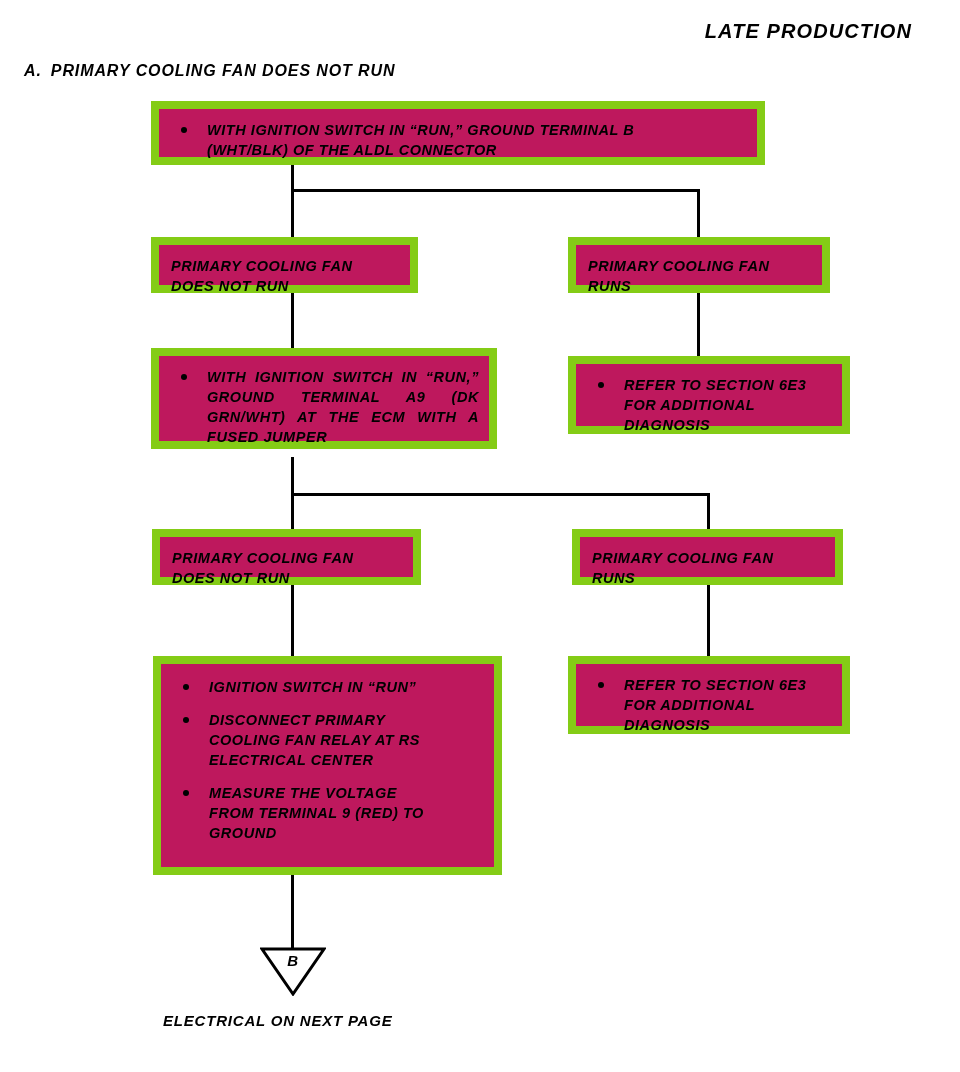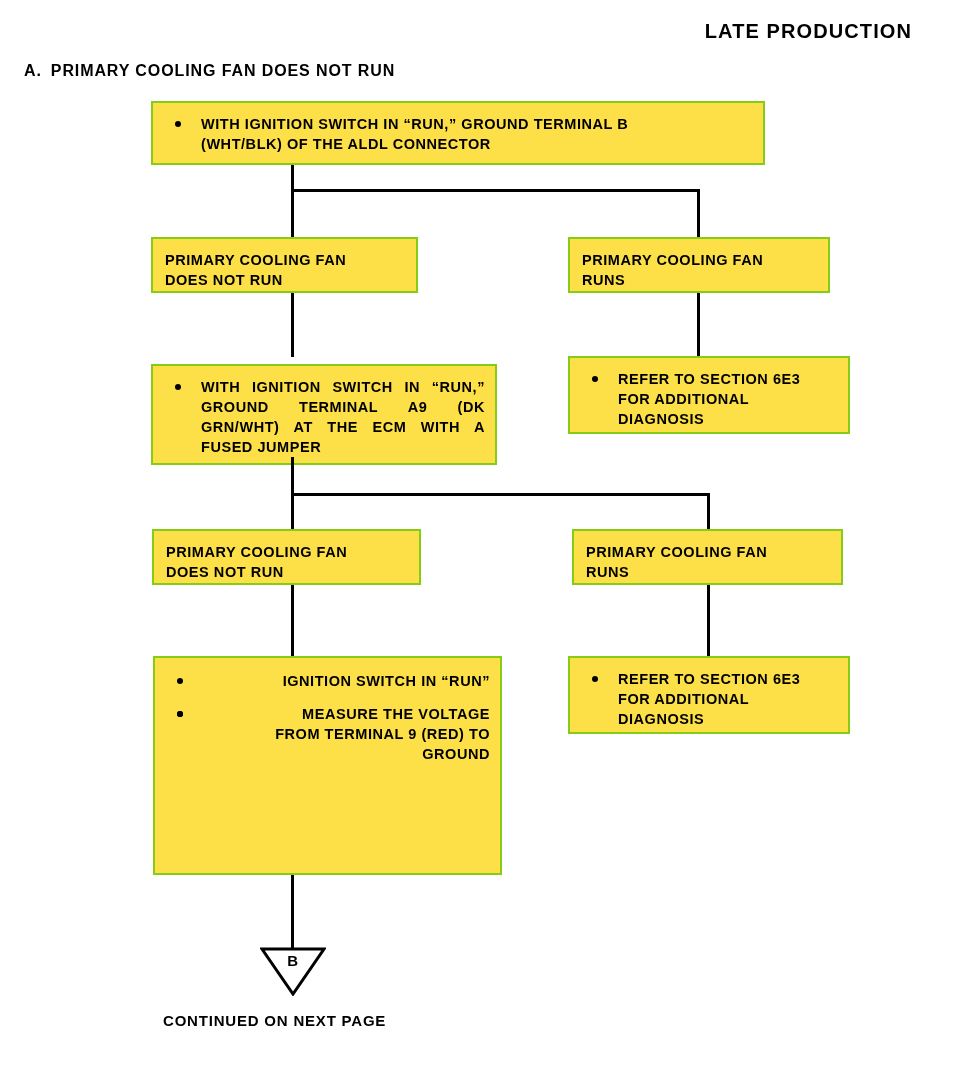--- a/index.html
+++ b/index.html
@@ -13,20 +13,21 @@
     position: relative;
     font-family: "Liberation Sans", sans-serif;
     color: #000000;
     overflow: hidden;
   }
   .page {
     position: absolute;
     left: 0; top: 0;
     width: 960px;
     height: 1072px;
+    font-style: italic;
   }
   .hdr-late {
     position: absolute;
     right: 48px;
     top: 20px;
     font-size: 20px;
     font-weight: bold;
     letter-spacing: 1.1px;
     white-space: nowrap;
   }
@@ -39,22 +40,22 @@
     letter-spacing: 0.9px;
     white-space: nowrap;
   }
   .section-title .ltr {
     margin-right: 9px;
   }
 
   
   .box {
     position: absolute;
-    border: 2px solid #84cc16;
-    background: #fde047;
+    border: 8px solid #84cc16;
+    background: #be185d;
     box-sizing: border-box;
     font-size: 14.5px;
     font-weight: bold;
     letter-spacing: 0.55px;
     line-height: 20px;
   }
   .box .inner {
     padding: 11px 10px 10px 12px;
   }
   .plain-lines {
@@ -154,21 +155,21 @@
   </div>
 
   <div class="box" style="left:568px; top:237px; width:262px; height:56px;">
     <div class="inner plain-lines">PRIMARY COOLING FAN
 RUNS</div>
   </div>
 
   <div class="ln" style="left:291px; top:293px; width:3px; height:64px;"></div>
   <div class="ln" style="left:697px; top:293px; width:3px; height:64px;"></div>
 
-  <div class="box" style="left:151px; top:364px; width:346px; height:101px;">
+  <div class="box" style="left:151px; top:348px; width:346px; height:101px;">
     <div class="inner">
       <ul class="blist tight just">
         <li>
           <span class="bullet"></span>
           <span class="txt">WITH IGNITION SWITCH IN “RUN,” GROUND TERMINAL A9 (DK GRN/WHT) AT THE ECM WITH A FUSED JUMPER</span>
         </li>
       </ul>
     </div>
   </div>
 
@@ -196,29 +197,32 @@
   </div>
 
   <div class="box" style="left:572px; top:529px; width:271px; height:56px;">
     <div class="inner plain-lines">PRIMARY COOLING FAN
 RUNS</div>
   </div>
 
   <div class="ln" style="left:291px; top:585px; width:3px; height:72px;"></div>
   <div class="ln" style="left:707px; top:585px; width:3px; height:72px;"></div>
 
-  <div class="box" style="left:153px; top:656px; width:349px; height:219px;text-align:right;">
+  <div class="box" style="left:153px; top:656px; width:349px; height:219px;">
     <div class="inner" style="padding-top:13px;">
       <ul class="blist">
         <li>
           <span class="bullet"></span>
           <span class="txt">IGNITION SWITCH IN “RUN”</span>
         </li>
         <li>
           <span class="bullet"></span>
+          <span class="txt">DISCONNECT PRIMARY
+COOLING FAN RELAY AT RS
+ELECTRICAL CENTER</span>
         </li>
         <li>
           <span class="bullet"></span>
           <span class="txt">MEASURE THE VOLTAGE
 FROM TERMINAL 9 (RED) TO
 GROUND</span>
         </li>
       </ul>
     </div>
   </div>
@@ -238,15 +242,15 @@
 
   <div class="ln" style="left:291px; top:875px; width:3px; height:73px;"></div>
 
   <div class="conn-tri" style="left:260px; top:946px; width:66px; height:50px;">
     <svg width="66" height="50" viewBox="0 0 66 50">
       <polygon points="2,3 64,3 33,48" fill="#ffffff" stroke="#000000" stroke-width="3"></polygon>
     </svg>
     <span class="tri-letter">B</span>
   </div>
 
-  <div class="footer-note">CONTINUED ON NEXT PAGE</div>
+  <div class="footer-note">ELECTRICAL ON NEXT PAGE</div>
 
 </div>
 
 </body></html>

